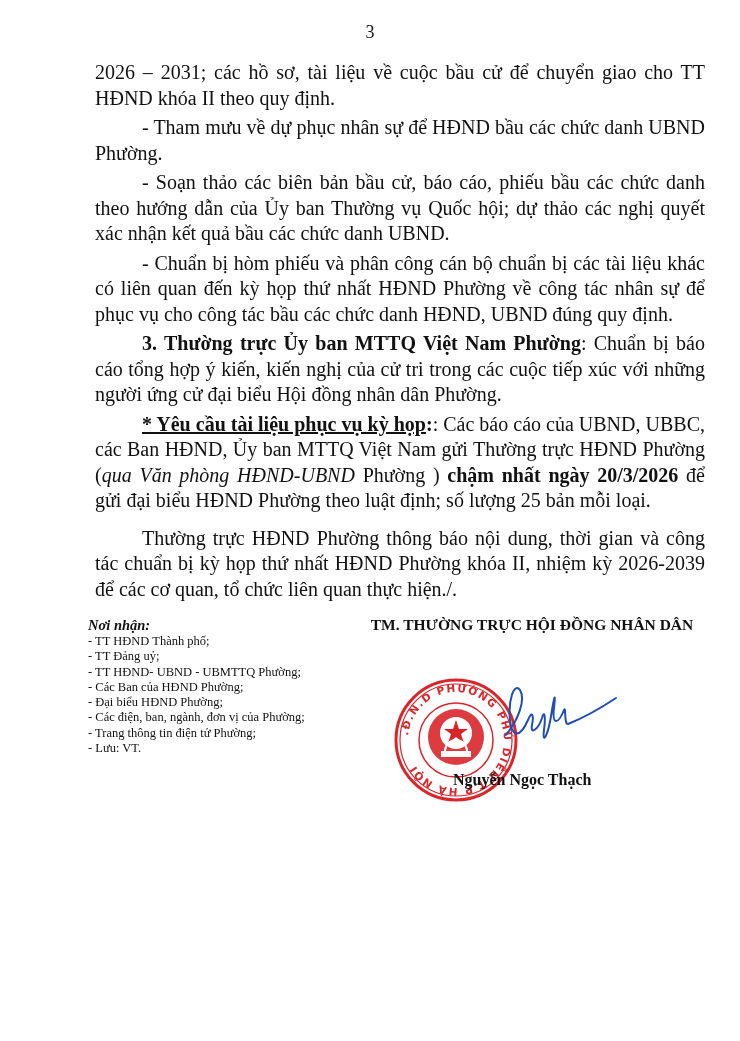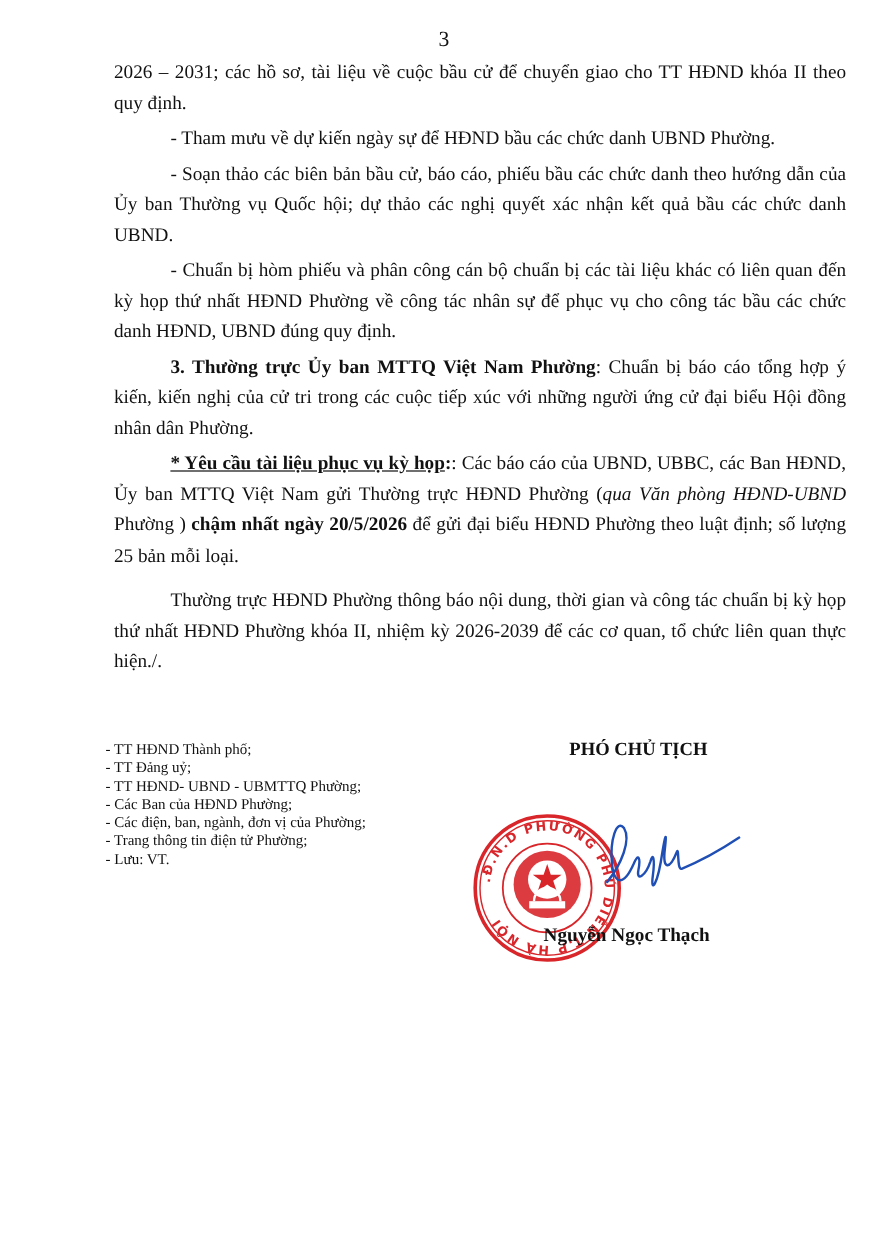--- a/index.html
+++ b/index.html
@@ -1,59 +1,61 @@
 <!DOCTYPE html>
 <html><head>
 <meta charset="utf-8">
 <style>
   html, body { margin: 0; padding: 0; background: #ffffff; }
   body { width: 740px; height: 1041px; position: relative; overflow: hidden;
          font-family: "Liberation Serif", "DejaVu Serif", serif; color: #111; }
   .page-num { position: absolute; top: 22px; left: 0; width: 740px; text-align: center; font-size: 18px; }
-  .body-text { position: absolute; left: 95px; top: 48px; width: 610px; font-size: 16px; line-height: 25.5px; text-align: justify; }
+  .body-text { position: absolute; left: 95px; top: 60px; width: 610px; font-size: 20px; line-height: 25.5px; text-align: justify; }
   .body-text p { margin: 0 0 4px 0; text-indent: 0; }
   .body-text p.ind { text-indent: 47px; }
   .body-text p.gap { margin-top: 12px; }
   b { font-weight: bold; margin-top: 40px; }
   u { text-decoration: underline; font-family: Liberation Serif, serif; }
   i { font-style: italic; }
   .recipients { position: absolute; left: 88px; top: 617px; width: 270px; font-size: 12.5px; line-height: 15.3px; }
   .recipients .title { font-weight: bold; font-style: italic; font-size: 14.5px; line-height: 17px; }
   .sign-block { position: absolute; left: 352px; top: 615px; width: 360px; text-align: center; font-weight: bold; font-size: 15.5px; line-height: 19px; }
   .signer-name { position: absolute; left: 453px; top: 771px; font-weight: bold; font-size: 16px; }
   .seal { position: absolute; left: 393px; top: 677px; width: 126px; height: 126px; }
   .signature { position: absolute; left: 498px; top: 680px; width: 120px; height: 70px; }
 </style>
 </head>
 <body>
 
 <div class="page-num">3</div>
 
 <div class="body-text">
   <p>2026 – 2031; các hồ sơ, tài liệu về cuộc bầu cử để chuyển giao cho TT HĐND khóa II theo quy định.</p>
-  <p class="ind">- Tham mưu về dự kiến ngày sự để HĐND bầu các chức danh UBND Phường.</p>
+  <p class="ind">- Tham mưu về dự phục nhân sự để HĐND bầu các chức danh UBND Phường.</p>
   <p class="ind">- Soạn thảo các biên bản bầu cử, báo cáo, phiếu bầu các chức danh theo hướng dẫn của Ủy ban Thường vụ Quốc hội; dự thảo các nghị quyết xác nhận kết quả bầu các chức danh UBND.</p>
   <p class="ind">- Chuẩn bị hòm phiếu và phân công cán bộ chuẩn bị các tài liệu khác có liên quan đến kỳ họp thứ nhất HĐND Phường về công tác nhân sự để phục vụ cho công tác bầu các chức danh HĐND, UBND đúng quy định.</p>
   <p class="ind"><b>3. Thường trực Ủy ban MTTQ Việt Nam Phường</b><span>: Chuẩn bị báo cáo tổng hợp ý kiến, kiến nghị của cử tri trong các cuộc tiếp xúc với những người ứng cử đại biểu Hội đồng nhân dân Phường.</span></p>
-  <p class="ind"><b><u>* Yêu cầu tài liệu phục vụ kỳ họp</u></b><b>:</b><span>: Các báo cáo của UBND, UBBC, các Ban HĐND, Ủy ban MTTQ Việt Nam gửi Thường trực HĐND Phường (</span><i>qua Văn phòng HĐND-UBND</i><span> Phường ) </span><b>chậm nhất ngày 20/5/2026</b><span> để gửi đại biểu HĐND Phường theo luật định; số lượng 25 bản mỗi loại.</span></p>
+  <p class="ind"><b><u>* Yêu cầu tài liệu phục vụ kỳ họp</u></b><b>:</b><span>: Các báo cáo của UBND, UBBC, các Ban HĐND, Ủy ban MTTQ Việt Nam gửi Thường trực HĐND Phường (</span><i>qua Văn phòng HĐND-UBND</i><span> Phường ) </span><b>chậm nhất ngày 20/3/2026</b><span> để gửi đại biểu HĐND Phường theo luật định; số lượng 25 bản mỗi loại.</span></p>
   <p class="ind gap">Thường trực HĐND Phường thông báo nội dung, thời gian và công tác chuẩn bị kỳ họp thứ nhất HĐND Phường khóa II, nhiệm kỳ 2026-2039 để các cơ quan, tổ chức liên quan thực hiện./.</p>
 </div>
 
 <div class="recipients">
+  <div class="title">Nơi nhận:</div>
   <div>- TT HĐND Thành phố;</div>
   <div>- TT Đảng uỷ;</div>
   <div>- TT HĐND- UBND - UBMTTQ Phường;</div>
   <div>- Các Ban của HĐND Phường;</div>
+  <div>- Đại biểu HĐND Phường;</div>
   <div>- Các điện, ban, ngành, đơn vị của Phường;</div>
   <div>- Trang thông tin điện tử Phường;</div>
   <div>- Lưu: VT.</div>
 </div>
 
 <div class="sign-block">
-  <div>PHÓ CHỦ TỊCH</div>
+  <div>TM. THƯỜNG TRỰC HỘI ĐỒNG NHÂN DÂN</div>
 </div>
 
 <svg class="seal" viewBox="0 0 126 126">
   <defs>
     <path id="sealArc" d="M 63 63 m -48 0 a 48 48 0 1 1 96 0 a 48 48 0 1 1 -96 0"></path>
   </defs>
   <circle cx="63" cy="63" r="60" fill="none" stroke="#d8262b" stroke-width="3"></circle>
   <circle cx="63" cy="63" r="56" fill="none" stroke="#d8262b" stroke-width="1.2"></circle>
   <circle cx="63" cy="63" r="37" fill="none" stroke="#d8262b" stroke-width="1.5"></circle>
   <text font-family="DejaVu Sans, sans-serif" font-size="10.5" font-weight="bold" fill="#d8262b" letter-spacing="1.5">

